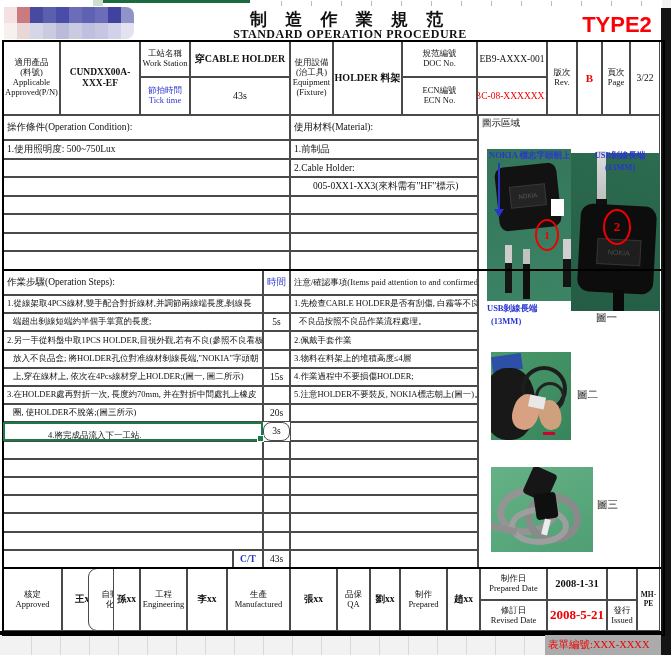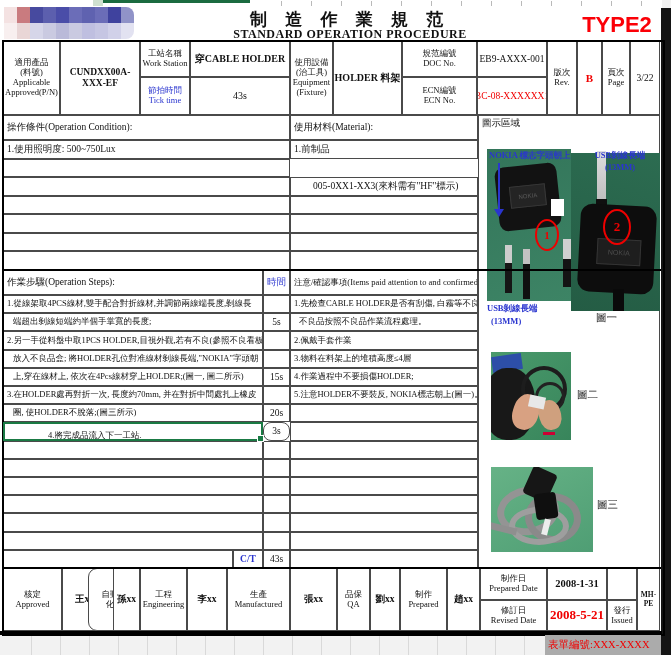--- a/index.html
+++ b/index.html
@@ -106,20 +106,21 @@
   <div class="c left" style="left:3px;top:140px;width:287px;height:19px;">1.使用照明度: 500~750Lux</div>
   <div class="c" style="left:3px;top:159px;width:287px;height:18px;"></div>
   <div class="c" style="left:3px;top:177px;width:287px;height:19px;"></div>
   <div class="c" style="left:3px;top:196px;width:287px;height:18px;"></div>
   <div class="c" style="left:3px;top:214px;width:287px;height:19px;"></div>
   <div class="c" style="left:3px;top:233px;width:287px;height:18px;"></div>
   <div class="c" style="left:3px;top:251px;width:287px;height:19px;"></div>
 
   <div class="c left" style="left:290px;top:115px;width:188px;height:25px;">使用材料(Material):</div>
   <div class="c left" style="left:290px;top:140px;width:188px;height:19px;">1.前制品</div>
+  <div class="c left" style="left:290px;top:159px;width:188px;height:18px;">2.Cable Holder:</div>
   <div class="c left nowrap" style="left:290px;top:177px;width:188px;height:19px;padding-left:22px;">005-0XX1-XX3(來料需有"HF"標示)</div>
   <div class="c" style="left:290px;top:196px;width:188px;height:18px;"></div>
   <div class="c" style="left:290px;top:214px;width:188px;height:19px;"></div>
   <div class="c" style="left:290px;top:233px;width:188px;height:18px;"></div>
   <div class="c" style="left:290px;top:251px;width:188px;height:19px;"></div>
 
   <div class="c left" style="left:3px;top:270px;width:260px;height:25px;">作業步驟(Operation Steps):</div>
   <div class="c blue" style="left:263px;top:270px;width:27px;height:25px;">時間</div>
   <div class="c left sm nowrap" style="left:290px;top:270px;width:188px;height:25px;">注意/確認事項(Items paid attention to and confirmed):</div>
 

